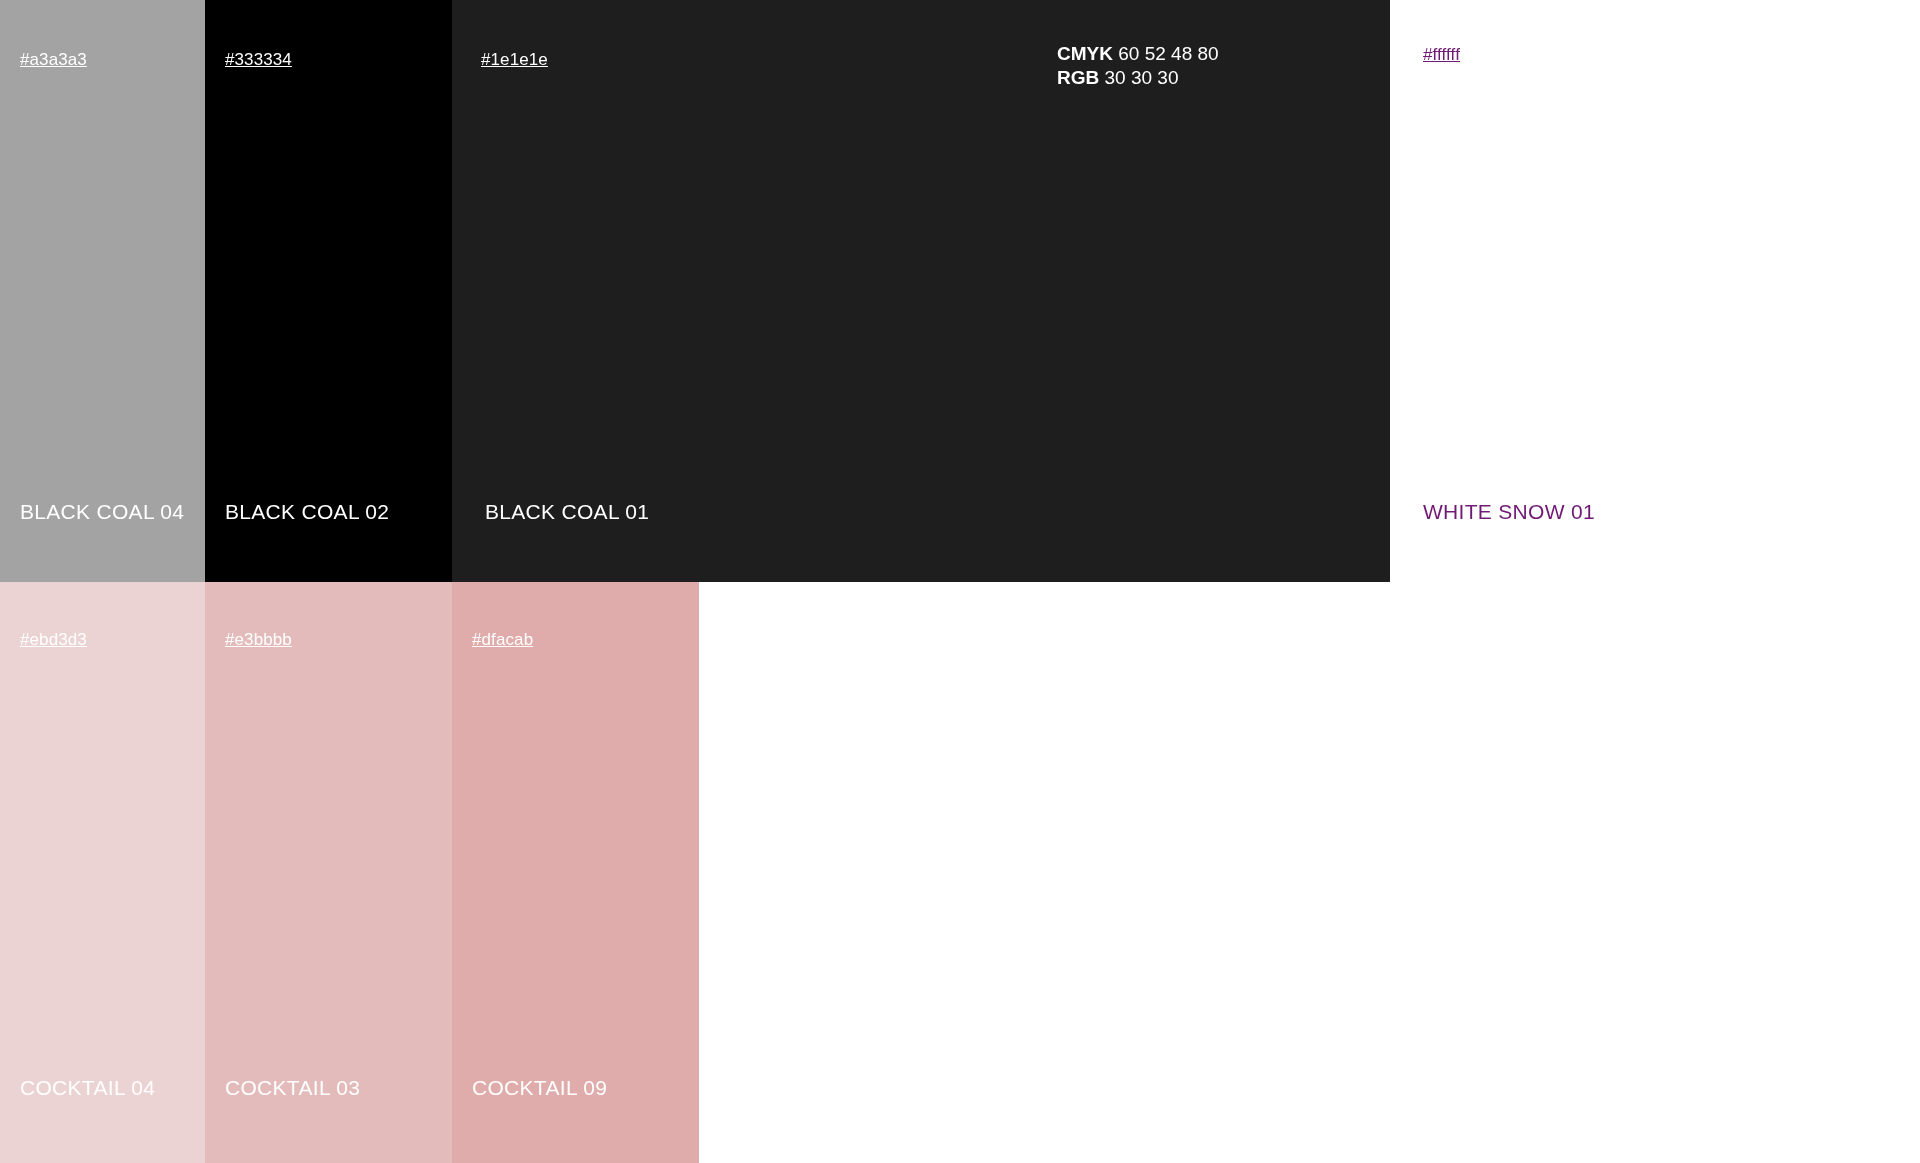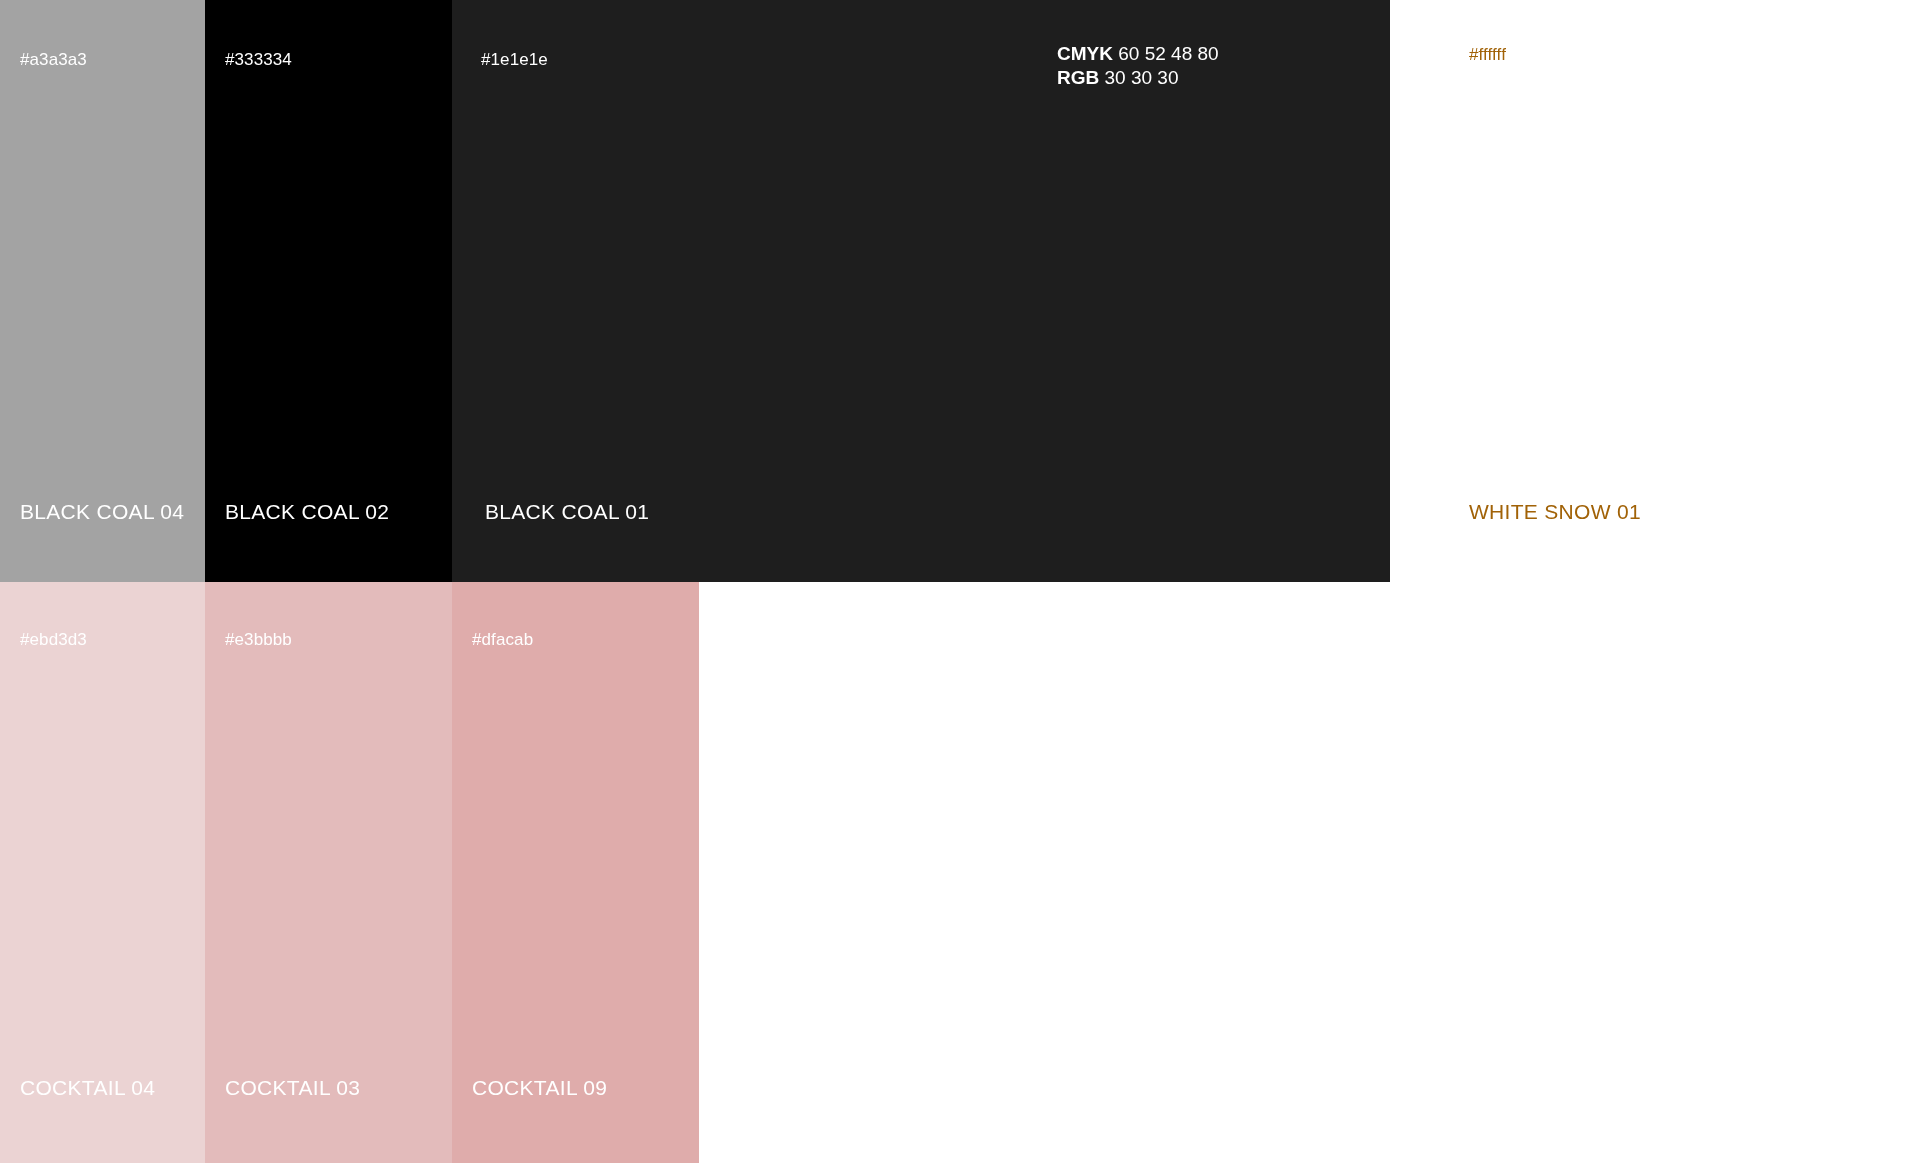--- a/index.html
+++ b/index.html
@@ -28,20 +28,21 @@
   .col-02 { width:247px; }
   .col-01 { width:938px; }
   .col-snow { width:283px; }
 
   .hex {
     position:absolute;
     left:20px;
     font-size:17px;
     letter-spacing:0.1px;
     white-space:nowrap;
+    text-decoration:underline;
   }
   .row-coal .hex { top:50px; }
   .row-cocktail .hex { top:48px; }
   .col-01 .hex { left:29px; }
   .col-snow .hex { left:33px; }
   .row-coal .col-snow .hex { top:45px; }
   .row-cocktail .col-snow .hex { top:45px; }
 
   .name {
     position:absolute;
@@ -63,21 +64,21 @@
     left:605px;
     font-size:19px;
     line-height:1.28;
     white-space:nowrap;
   }
   .row-coal .specs { top:42px; }
   .row-cocktail .specs { top:521px; }
   .specs .lbl { font-weight:bold; }
 
   .light-text { color:#ffffff; }
-  .dark-text  { color:#a16207;margin-left:46px; }
+  .dark-text  { color:#701a75; }
 </style>
 </head>
 <body>
 
 <div class="palette">
 
   <div class="row row-coal">
 
     <div class="swatch col-04" style="background:#a3a3a3">
       <div class="hex light-text">#a3a3a3</div>

